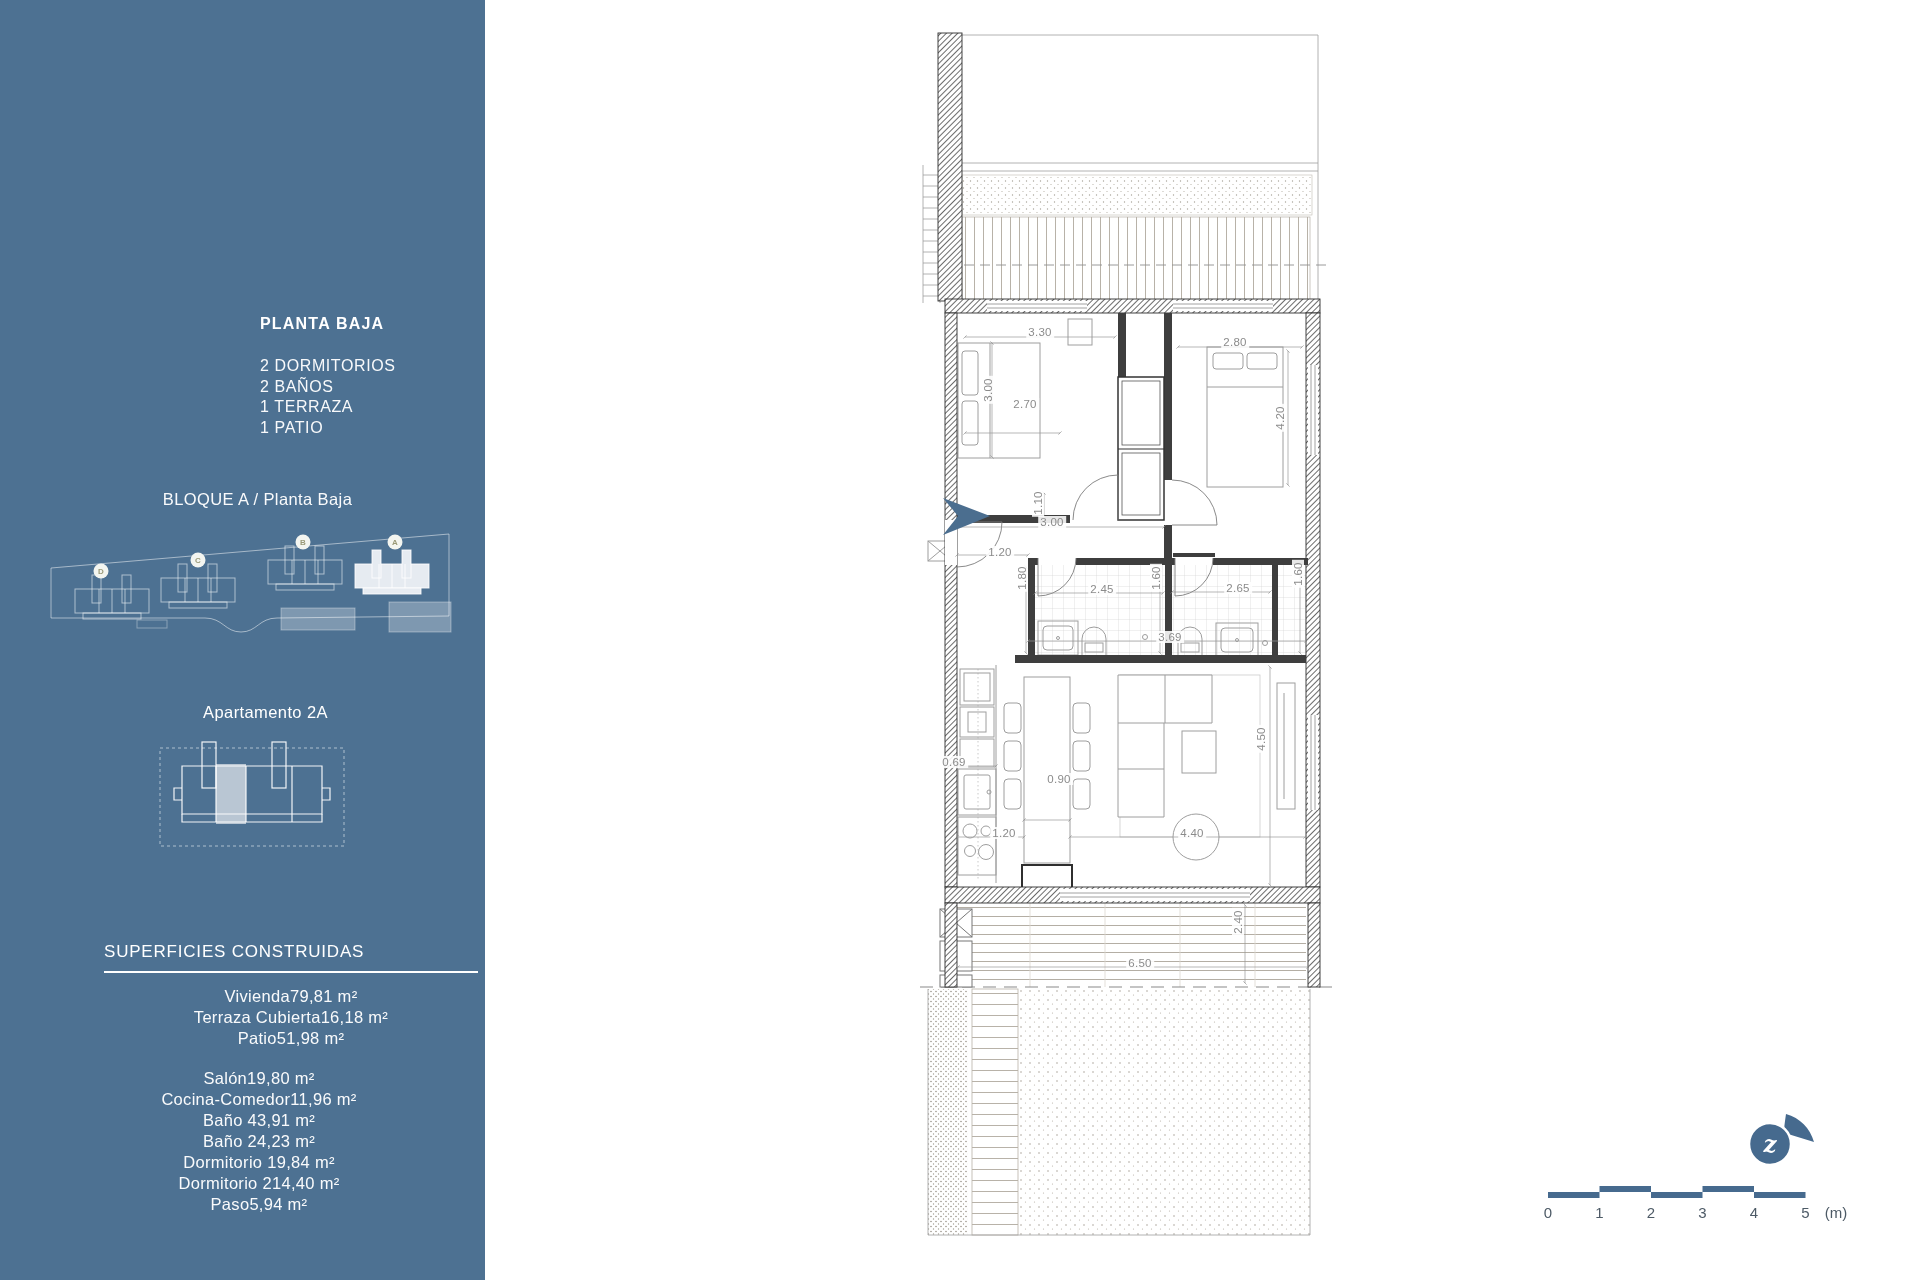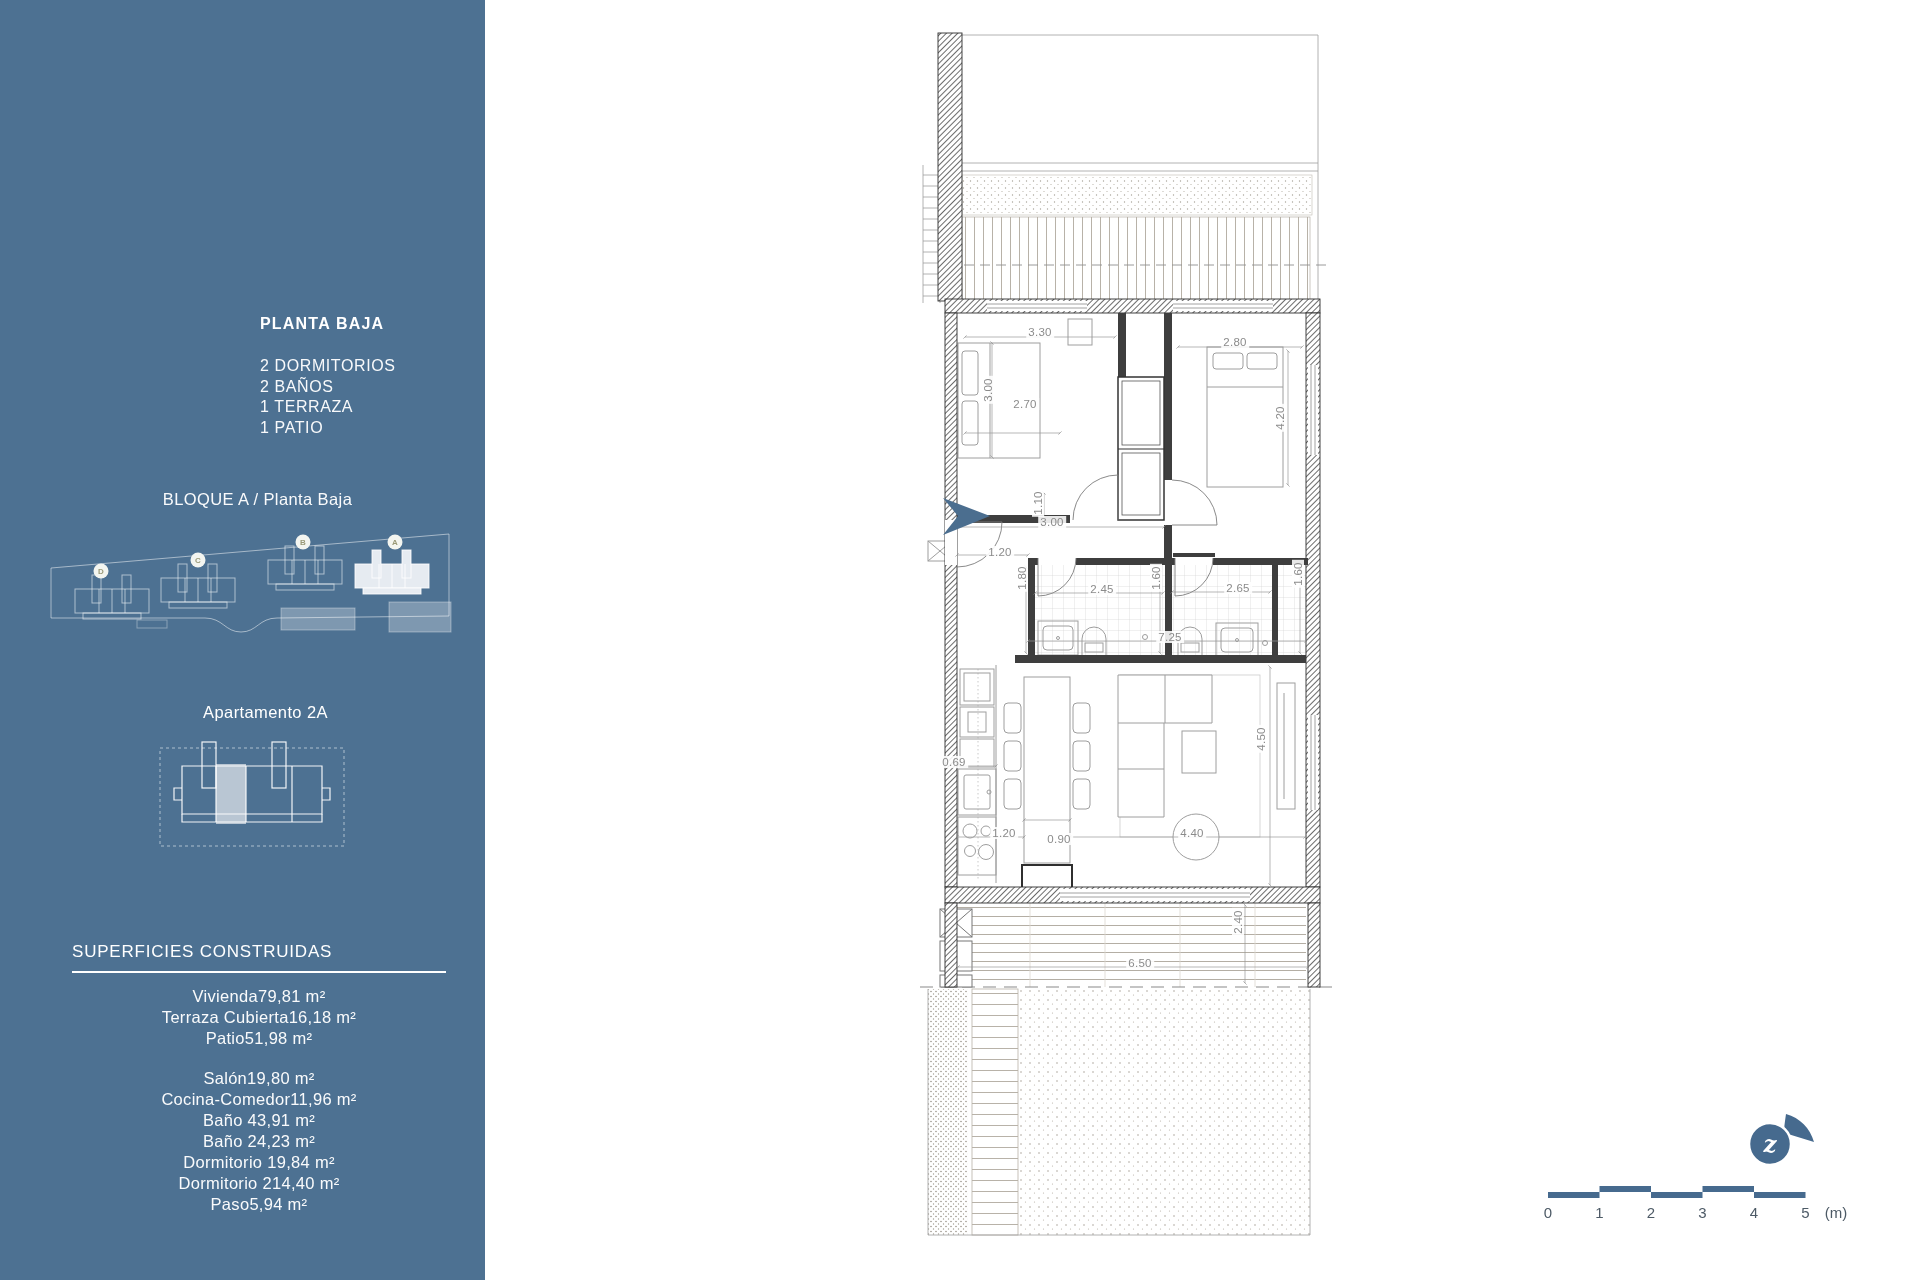--- a/index.html
+++ b/index.html
@@ -8,21 +8,21 @@
 
   
   .sidebar{position:absolute;left:0;top:0;width:485px;height:1280px;background:#4d7192;color:#fff;}
   .floor-title{position:absolute;left:260px;top:315px;font-size:16px;font-weight:bold;letter-spacing:1.2px;}
   .features{position:absolute;left:260px;top:356px;font-size:16px;line-height:20.5px;letter-spacing:.6px;color:rgba(255,255,255,.96);}
   .block-label{position:absolute;left:30px;top:490px;width:455px;text-align:center;font-size:16.5px;letter-spacing:.4px;color:rgba(255,255,255,.97);}
   .site-plan{position:absolute;left:45px;top:520px;}
   .apt-label{position:absolute;left:38px;top:703px;width:455px;text-align:center;font-size:16.5px;letter-spacing:.4px;}
   .apt-diagram{position:absolute;left:152px;top:726px;}
   .tables{position:absolute;left:72px;width:374px;}
-  .t1{top:942px;} .t2{top:1068px;}
+  .t1{top:942px;margin-left:32px;} .t2{top:1068px;}
   .sec-title{font-size:17px;font-weight:400;letter-spacing:.8px;border-bottom:2px solid #fff;padding-bottom:9px;margin-bottom:13px;}
   .srow{display:flex;justify-content:center;font-size:16.5px;line-height:21px;letter-spacing:.3px;color:rgba(255,255,255,.97);}
 
   
   .plan{position:absolute;left:920px;top:25px;width:420px;height:1225px;}
   .plan-svg{position:absolute;left:0;top:0;}
   .plan-dims{position:absolute;left:0;top:0;width:420px;height:1225px;pointer-events:none;}
   .dim{position:absolute;transform:translate(-50%,-50%);font-size:11.5px;color:#8b8b8b;
        background:rgba(255,255,255,.88);padding:0 2px;white-space:nowrap;letter-spacing:.3px;}
   .dim.rot{transform:translate(-50%,-50%) rotate(-90deg);}
@@ -414,23 +414,23 @@
       <span class="dim" style="left: 105px; top: 379px;">2.70</span>
       <span class="dim rot" style="left: 360px; top: 393px;">4.20</span>
       <span class="dim rot" style="left: 118px; top: 478px;">1.10</span>
       <span class="dim" style="left: 132px; top: 497px;">3.00</span>
       <span class="dim" style="left: 80px; top: 527px;">1.20</span>
       <span class="dim rot" style="left: 102px; top: 553px;">1.80</span>
       <span class="dim" style="left: 182px; top: 564px;">2.45</span>
       <span class="dim rot" style="left: 236px; top: 553px;">1.60</span>
       <span class="dim" style="left: 318px; top: 563px;">2.65</span>
       <span class="dim rot" style="left: 378px; top: 549px;">1.60</span>
-      <span class="dim" style="left: 250px; top: 612px;">7.25</span>
+      <span class="dim" style="left: 250px; top: 612px;">3.69</span>
       <span class="dim" style="left: 34px; top: 737px;">0.69</span>
-      <span class="dim" style="left: 139px; top: 814px; text-align: center;">0.90</span>
+      <span class="dim" style="left: 139px; top: 754px; text-align: center;">0.90</span>
       <span class="dim" style="left: 84px; top: 808px;">1.20</span>
       <span class="dim" style="left: 272px; top: 808px;">4.40</span>
       <span class="dim rot" style="left: 341px; top: 714px;">4.50</span>
       <span class="dim" style="left: 220px; top: 938px;">6.50</span>
       <span class="dim rot" style="left: 318px; top: 897px;">2.40</span>
     </div>
 </div>
 
 <svg class="north-logo" width="84" height="66" viewBox="0 0 84 66">
   <path d="M46,6 C60,10 70,20 74,34 L48,26 Q43,23 45,13 Z" fill="#466a8e"></path>

